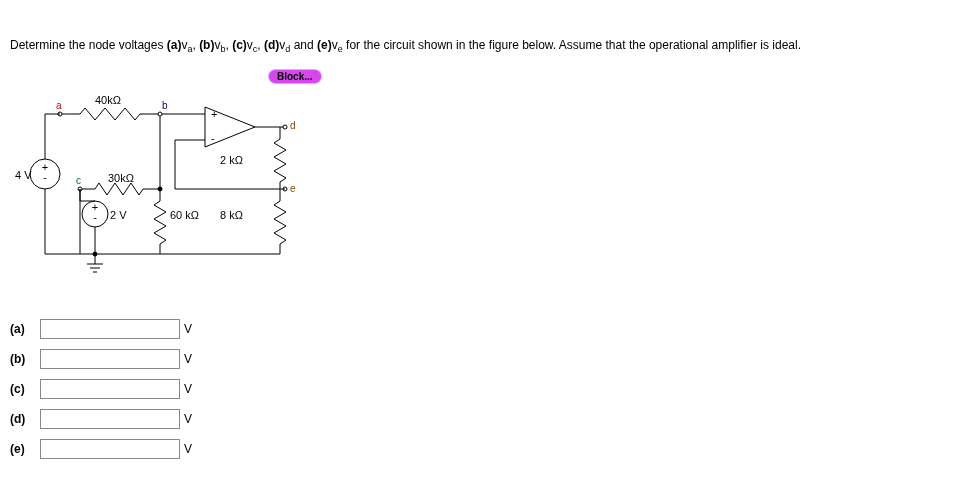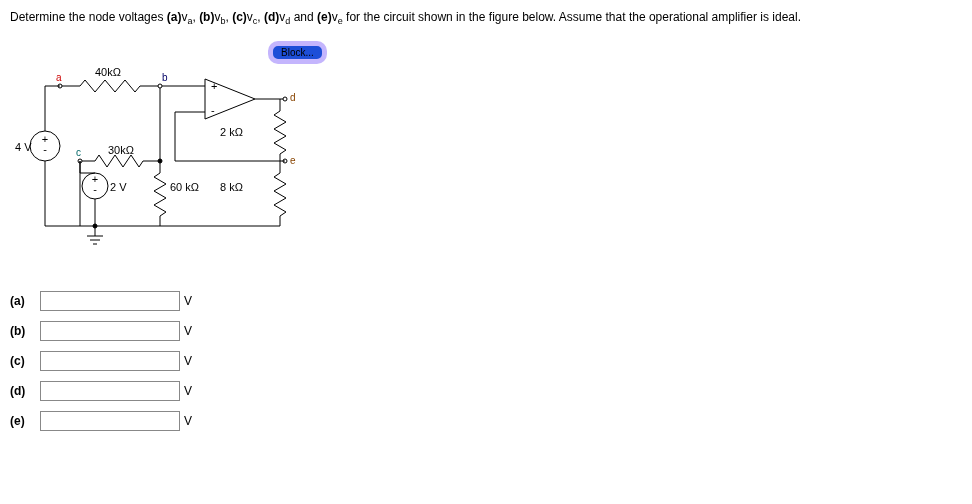--- a/index.html
+++ b/index.html
@@ -1,21 +1,21 @@
 <!DOCTYPE html>
 <html><head>
   <meta charset="utf-8">
   <style>
     * { margin: 0; padding: 0; box-sizing: border-box; }
     body { font-family: Arial, sans-serif; font-size: 12px; padding: 10px; width: 972px; }
-    .problem-text { font-size: 12px; margin-bottom: 15px; }
+    .problem-text { font-size: 12px; margin-bottom: 15px; margin-top: 28px; }
     .problem-text b { font-weight: bold; }
     .sub { font-size: 9px; vertical-align: sub; }
     .circuit-area { position: relative; width: 330px; height: 220px; margin: 10px 0 30px 0; }
-    .block-btn { position: absolute; top: 0; left: 258px; border: 5px solid #c4b5fd; border-radius: 10px; padding: 1px 8px; font-size: 10px; background: #1d4ed8; }
+    .block-btn { position: absolute; top: 0; left: 258px; border: 1px solid #c4b5fd; border-radius: 10px; padding: 1px 8px; font-size: 10px; background: #d946ef; font-weight: bold; }
     .circuit-svg { position: absolute; top: 20px; left: 0; }
     .answers { margin-top: 20px; }
     .answer-row { display: flex; align-items: center; margin-bottom: 10px; }
     .answer-label { width: 30px; font-weight: bold; font-size: 12px; }
     .answer-input { width: 140px; height: 20px; border: 1px solid #888; padding: 2px 4px; font-size: 12px; }
     .unit { margin-left: 4px; font-size: 12px; }
     .node-lbl { font-size: 10px; }
     .comp-lbl { font-size: 11px; }
   </style>
 </head>

